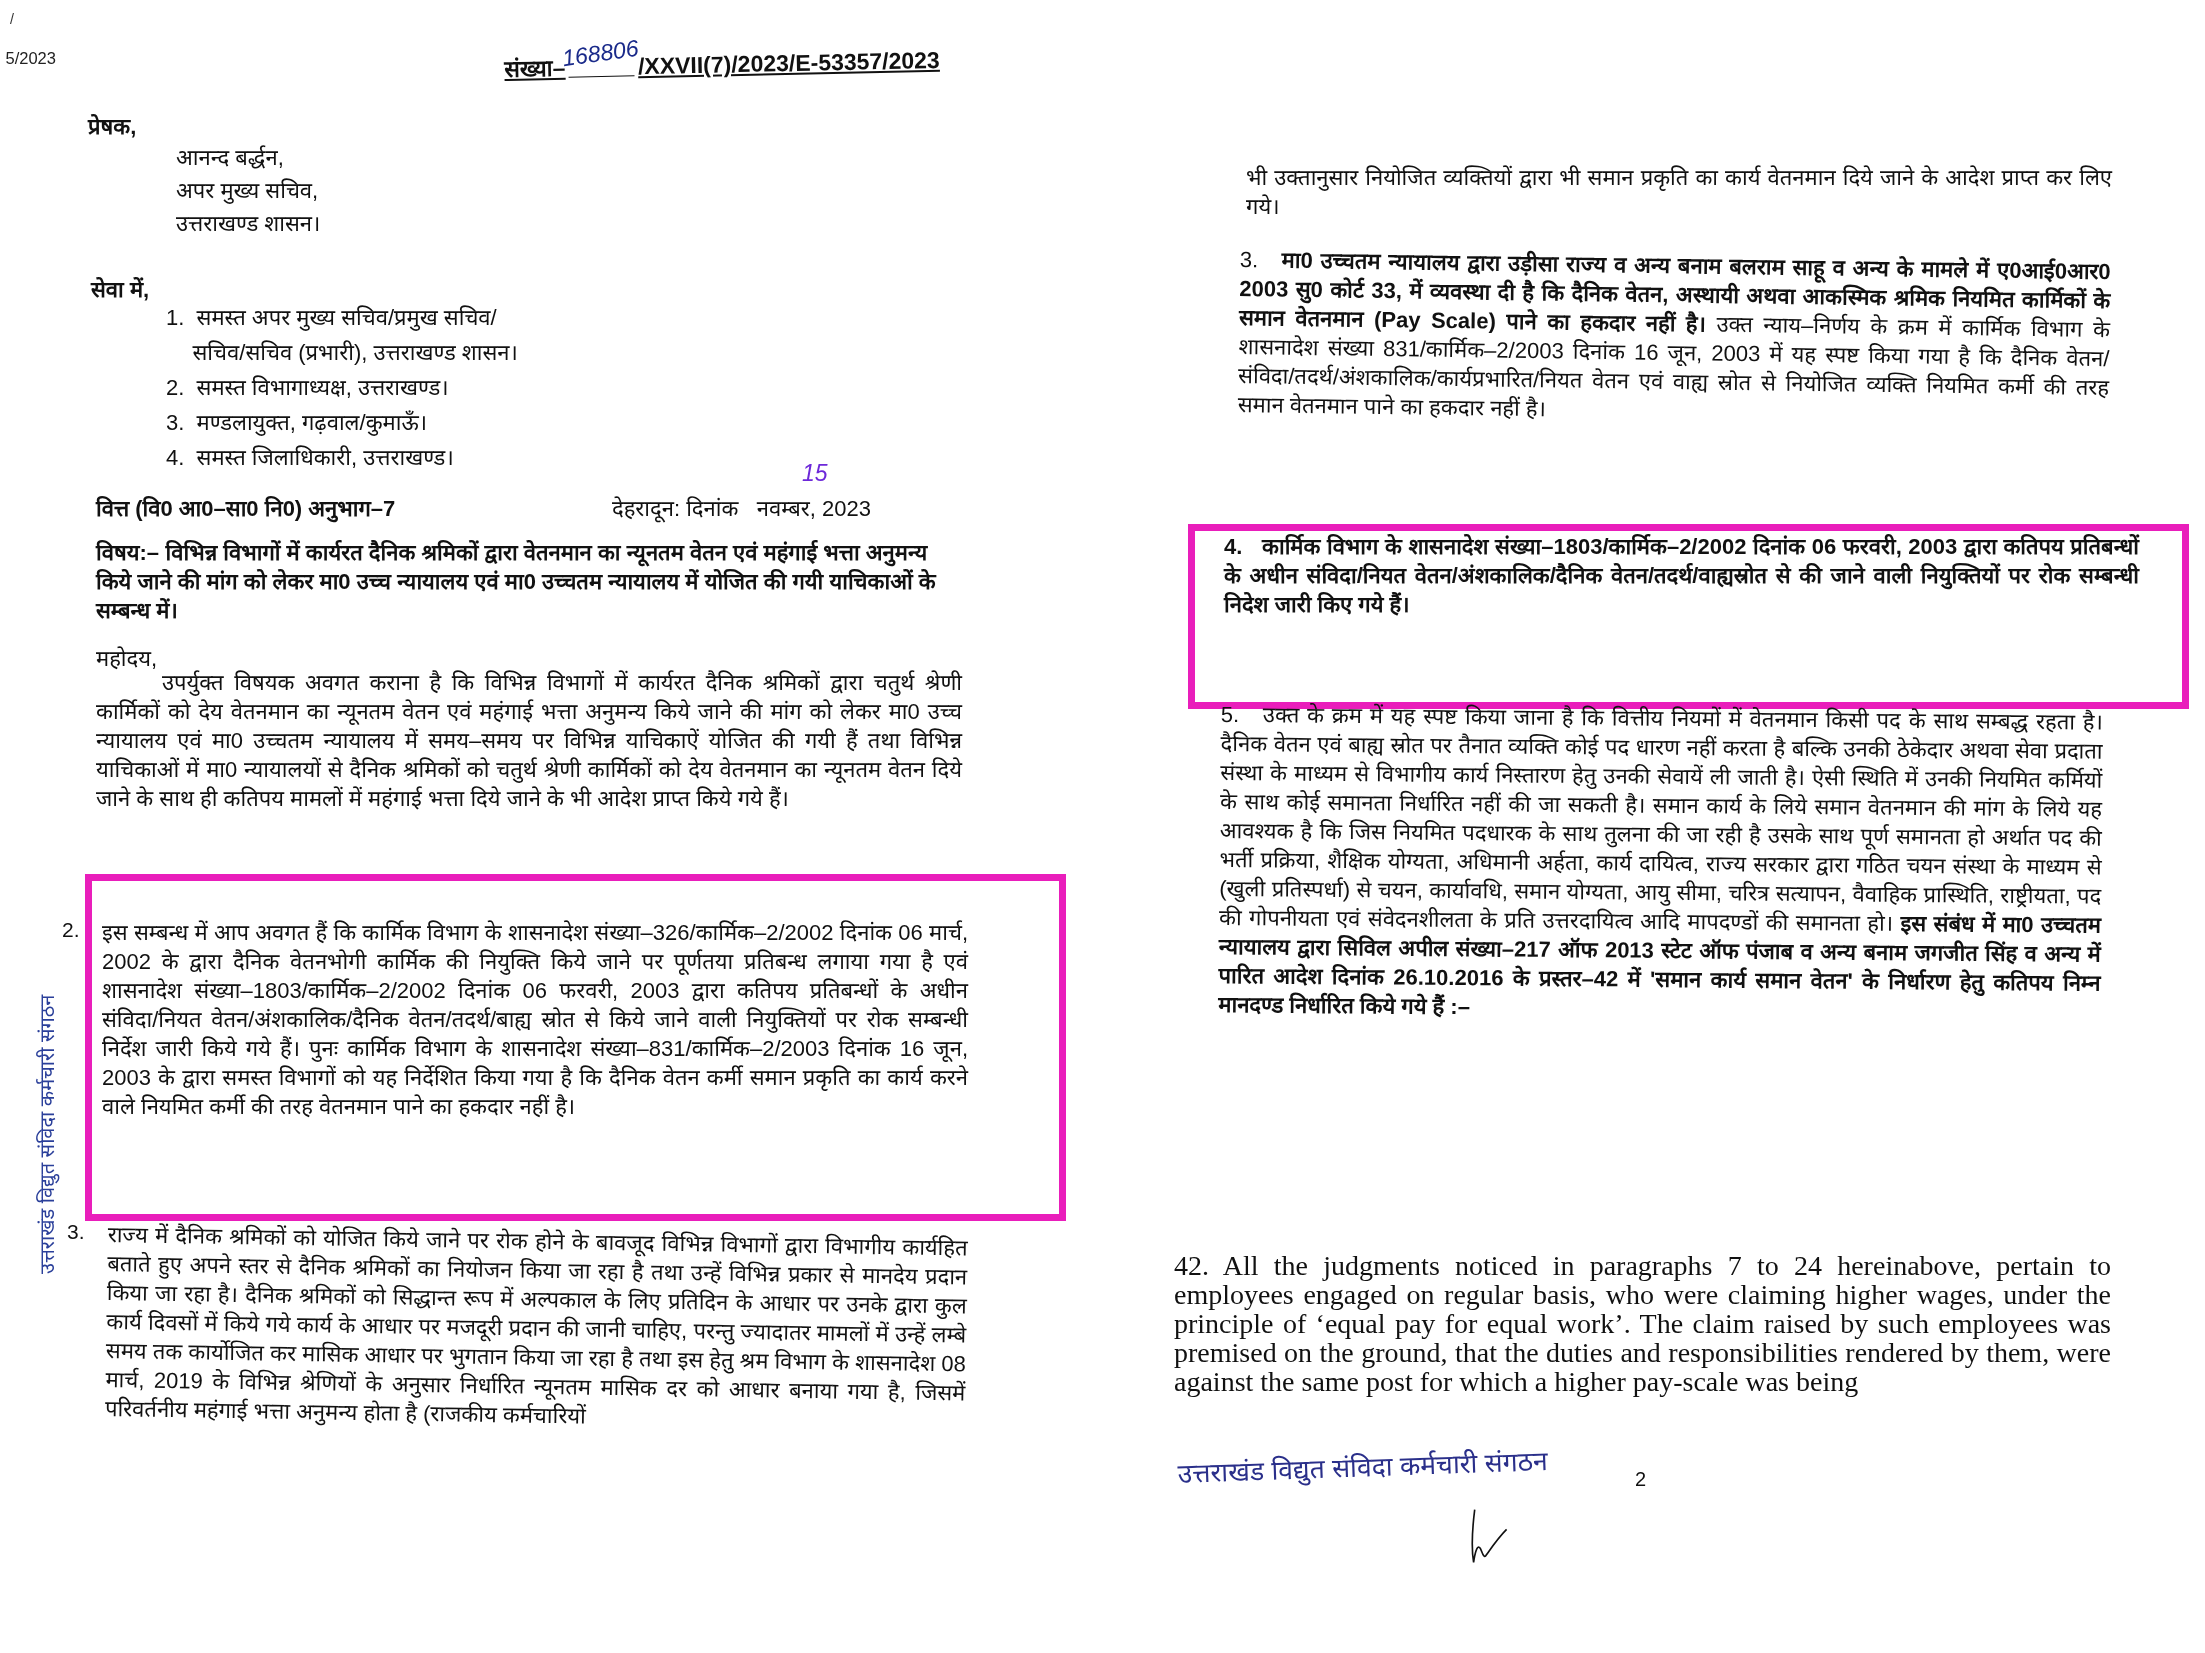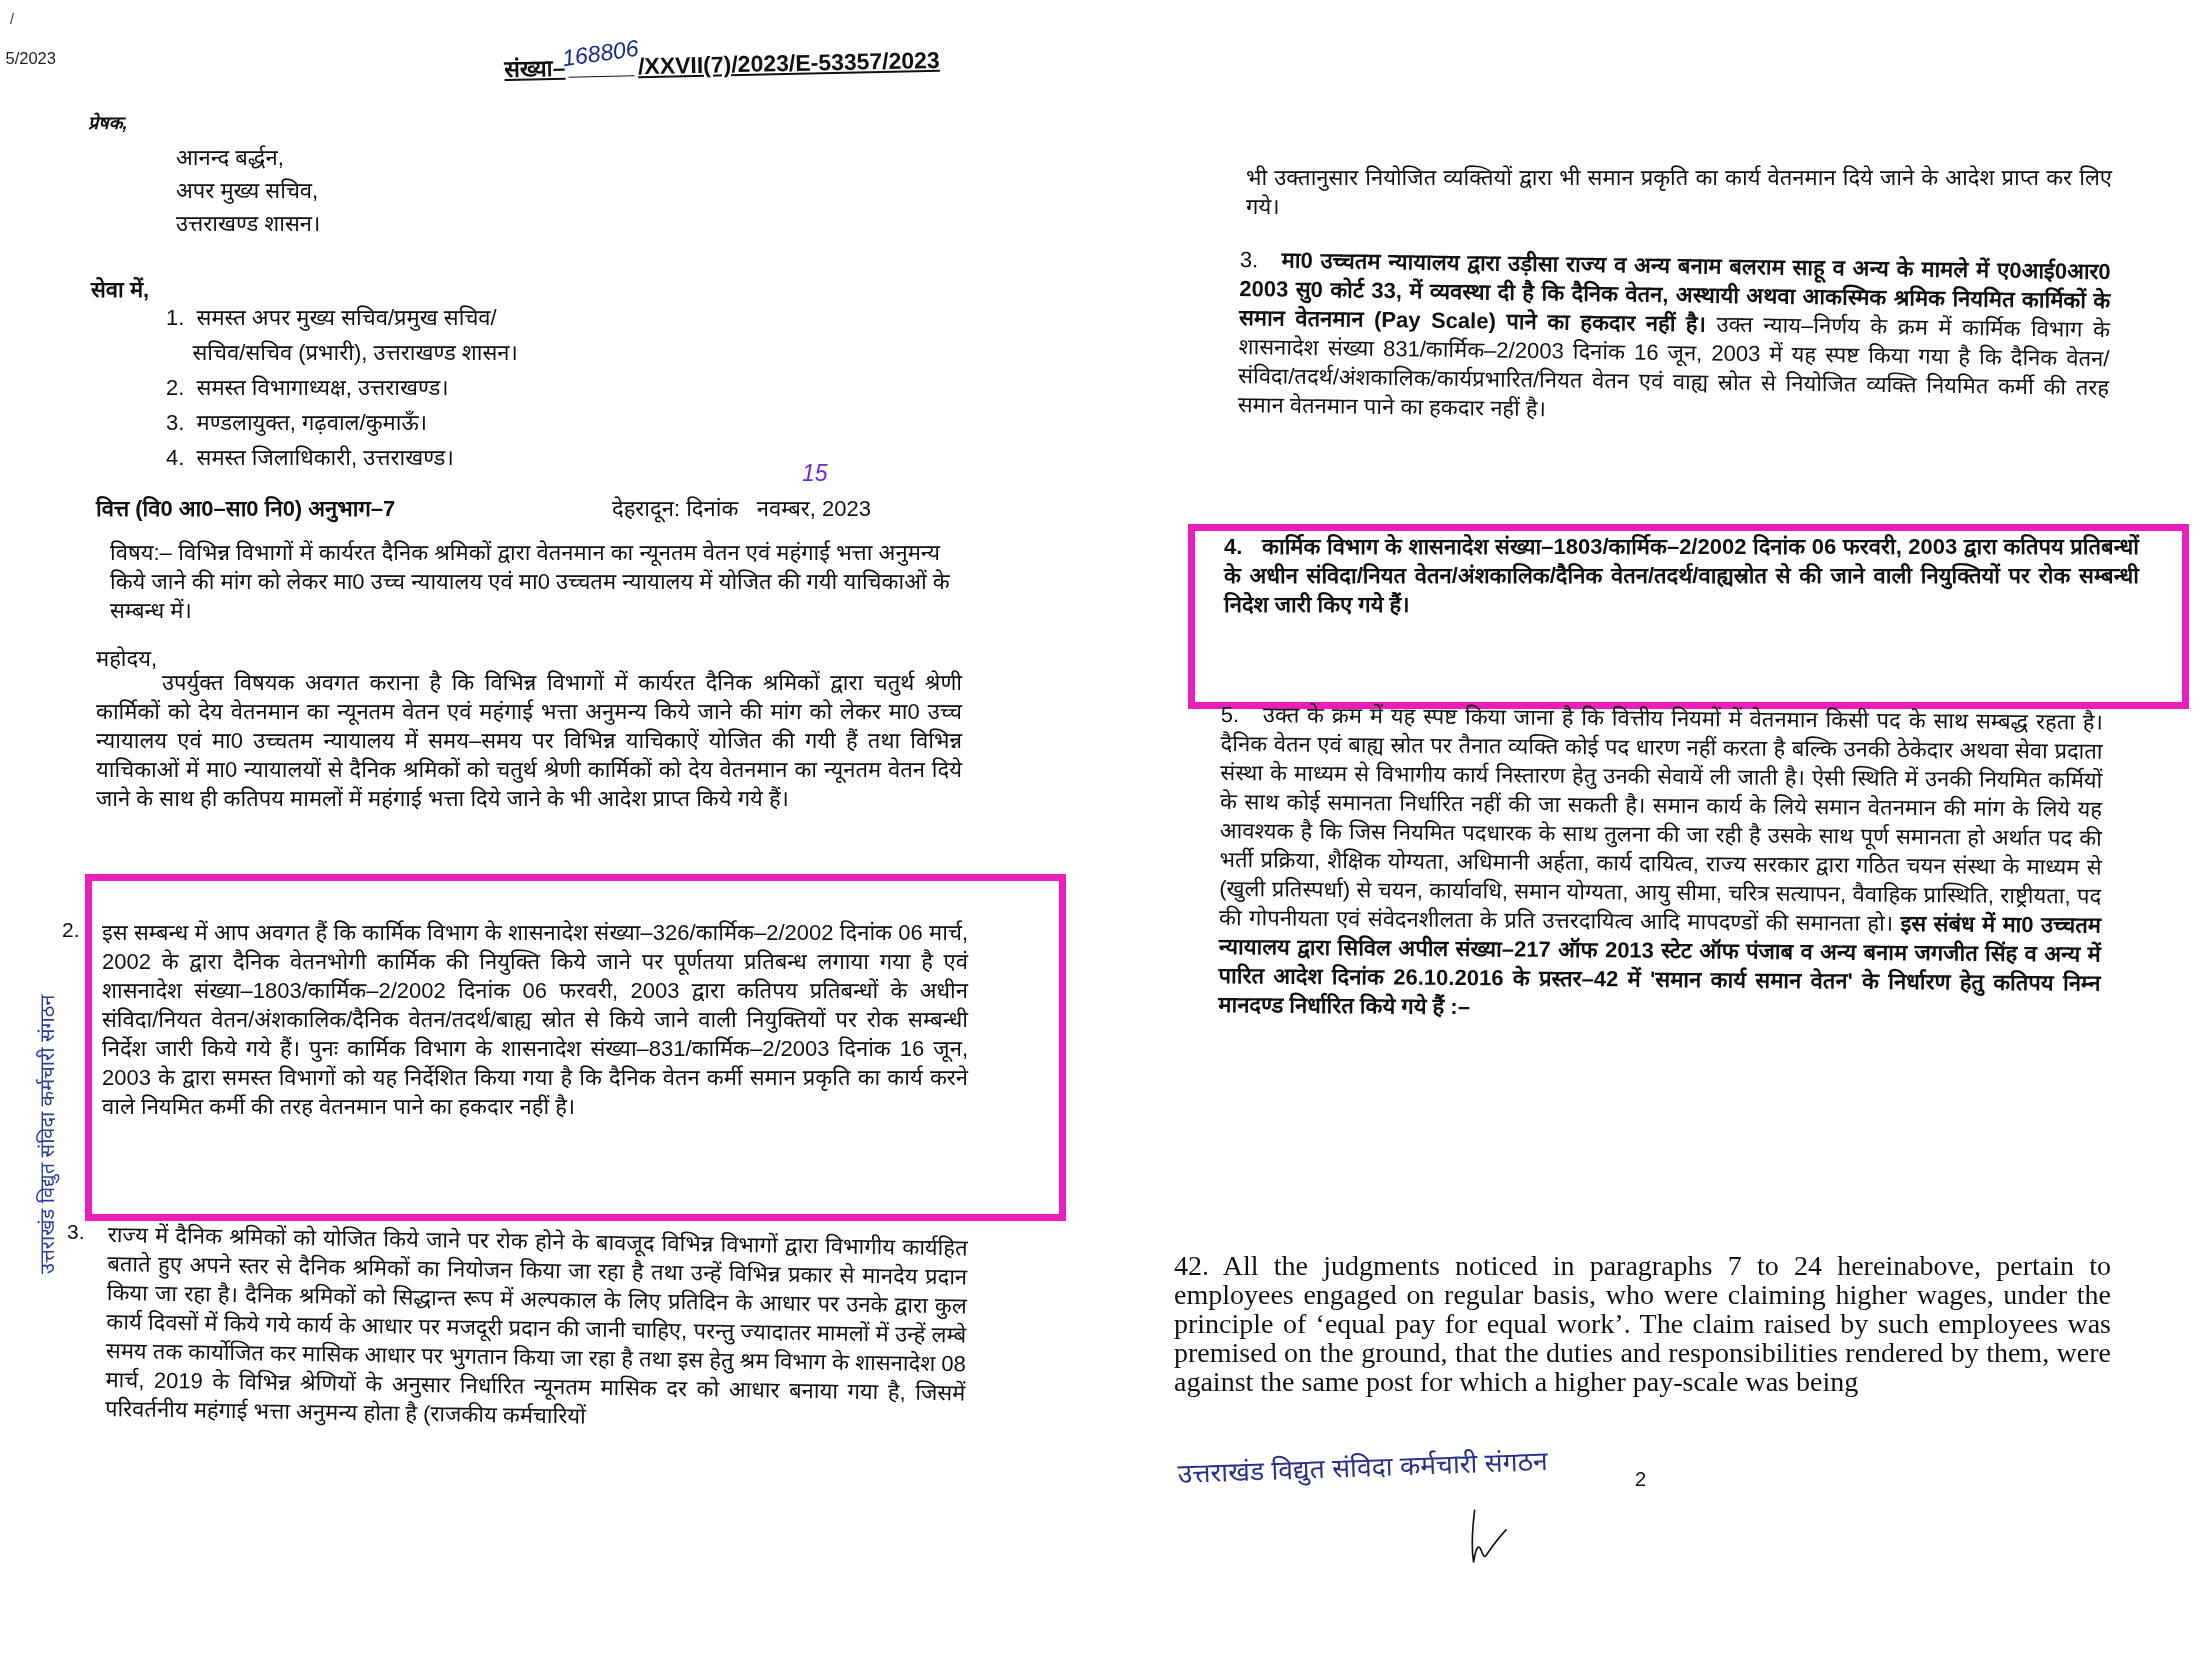--- a/index.html
+++ b/index.html
@@ -15,31 +15,31 @@
 
   .corner-mark { left:10px; top:11px; font-size:14.3px; color:#333; }
   .ref-date { left:5.5px; top:49px; font-size:16.5px; color:#222;text-align:center; }
 
   .ref-line { left:504px; top:52px; font-size:23px; font-weight:bold; transform:rotate(-1.2deg); transform-origin:left top; }
   .ref-line .lbl { text-decoration:underline; }
   .ref-line .blank { display:inline-block; width:66px; border-bottom:1.7px solid #111; margin:0 3.3px; vertical-align:-2.2px; }
   .ref-line .num { text-decoration:underline; }
   .handwritten-no { left:562px; top:40px; font-size:23px; color:#1a2a8a; font-style:italic; transform:rotate(-8deg); }
 
-  .sender-label { left:88px; top:110px; font-size:18px; font-weight:bold;font-style:italic; }
+  .sender-label { left:88px; top:110px; font-size:22px; font-weight:bold; }
   .sender-lines { left:176px; top:141px; font-size:22px; line-height:33px; }
   .to-label { left:91px; top:273px; font-size:22px; font-weight:bold; }
   .to-list { left:166px; top:300px; font-size:22px; line-height:35px; margin:0; padding:0; list-style:none; }
   .to-list li { white-space:nowrap; }
 
   .dept-line { left:96px; top:492px; font-size:22px; font-weight:bold; }
   .place-date { left:612px; top:492px; font-size:22px; font-weight:normal; }
   .handwritten-day { left:802px; top:460px; font-size:23px; color:#6d28d9; font-style:italic; }
 
-  .subject { left:110px; top:538px; width:871px; font-size:22px; font-weight:normal; line-height:29px; }
+  .subject { left:96px; top:538px; width:871px; font-size:22px; font-weight:bold; line-height:29px; }
   .subject .lbl { float:left; margin-right:6.6px; }
   .subject .body { display:block; padding-left:0; }
 
   .salutation { left:96px; top:642px; font-size:22px; }
   .para1 { left:96px; top:668px; width:866px; font-size:22px; line-height:29px; text-align:justify; text-indent:66px; }
 
   .box { border:7.7px solid #e91ebb; box-sizing:border-box; }
   .box-left { left:85px; top:874px; width:981px; height:347px; }
   .para2-num { left:62px; top:918px; font-size:21px; }
   .para2 { left:102px; top:918px; width:866px; font-size:22px; line-height:29px; text-align:justify; }

